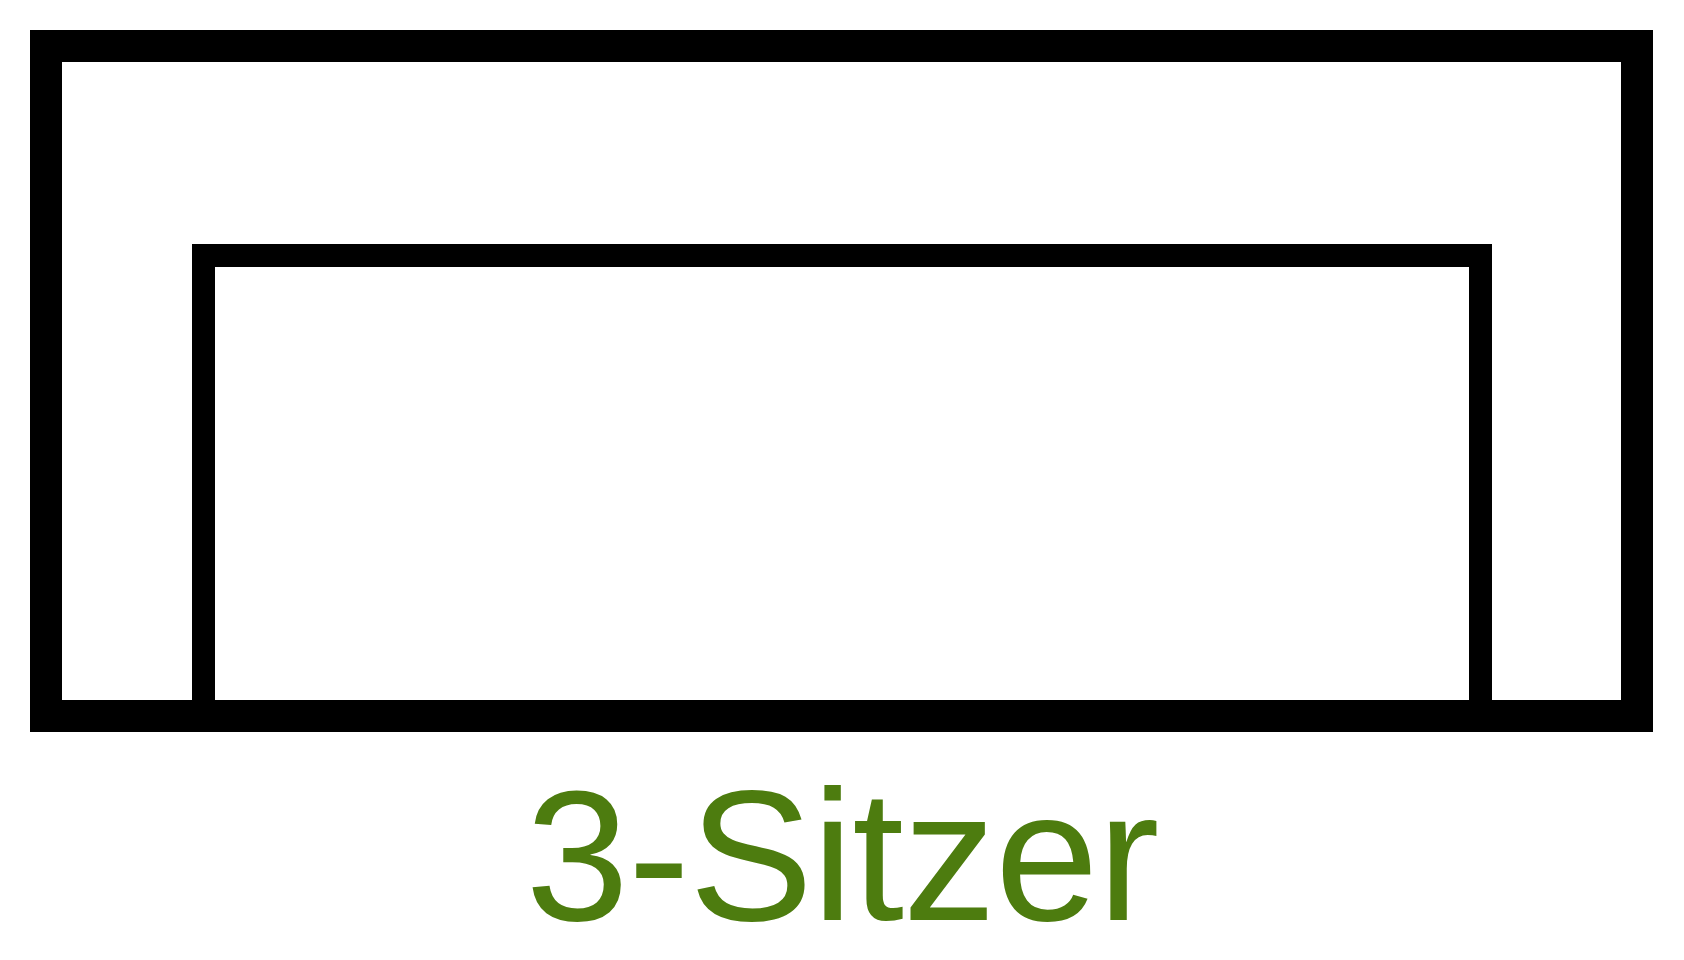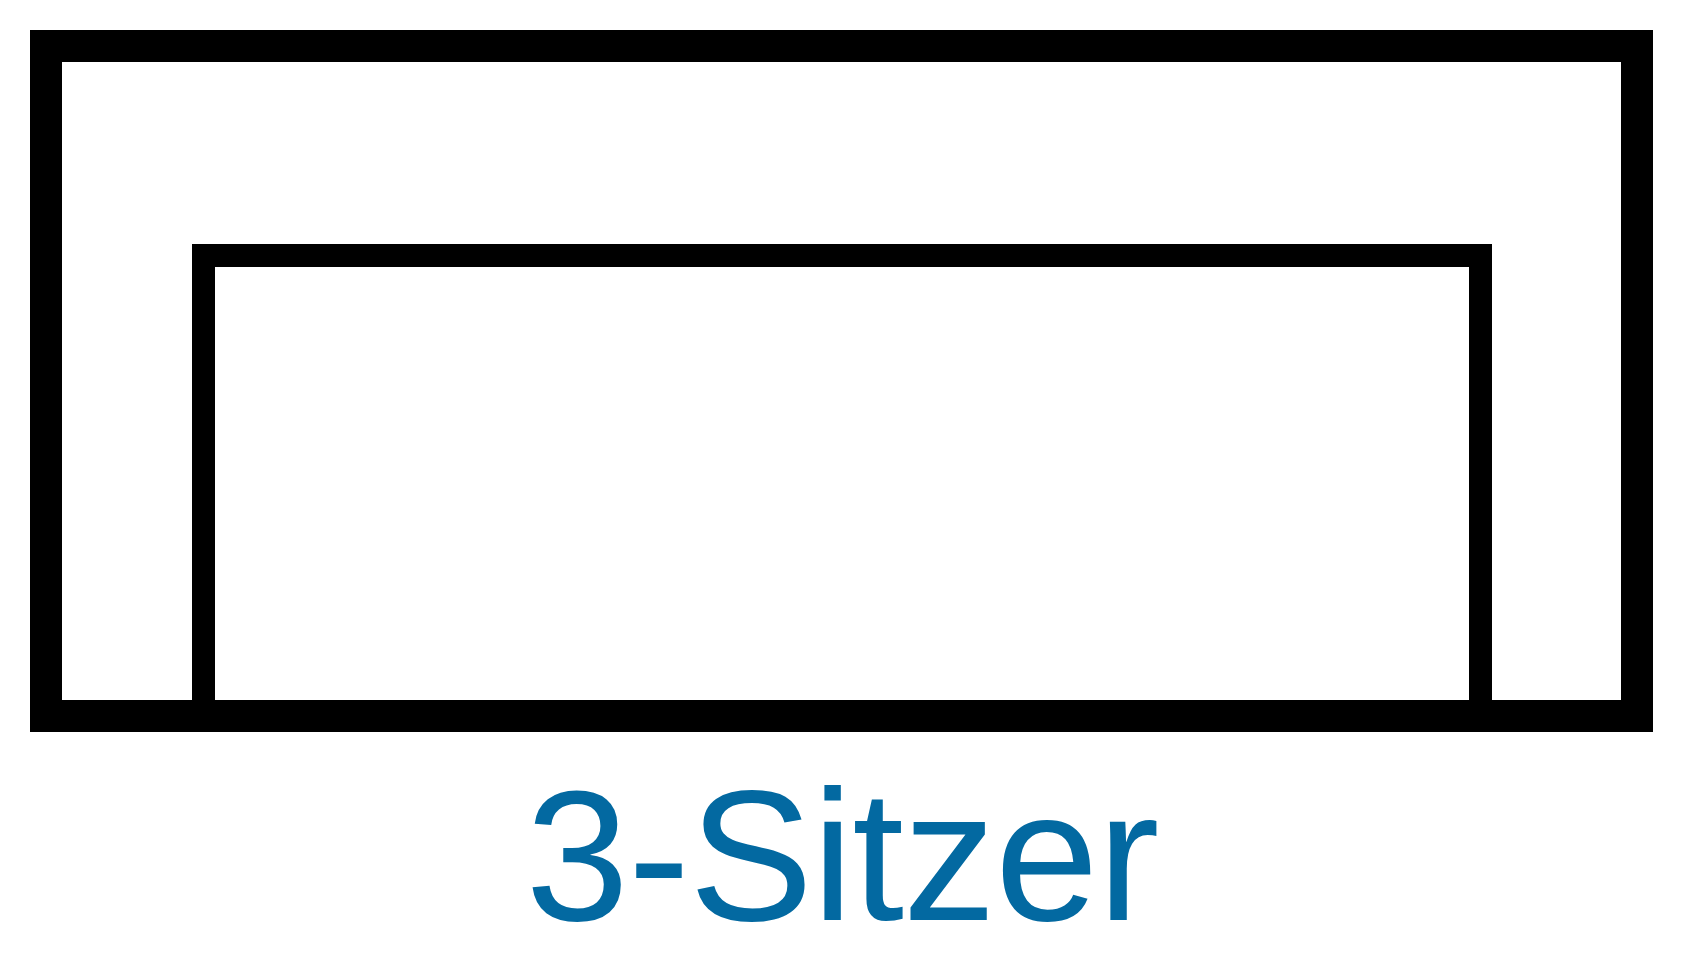--- a/index.html
+++ b/index.html
@@ -36,21 +36,21 @@
     position: absolute;
     left: 0;
     top: 752px;
     width: 1684px;
     text-align: center;
     font-family: "Liberation Sans", "DejaVu Sans", sans-serif;
     font-size: 186px;
     line-height: 208px;
     font-weight: 400;
     letter-spacing: -1px;
-    color: #0369a1;
+    color: #4d7c0f;
     white-space: nowrap;
   }
 </style>
 </head>
 <body>
 
 <div class="canvas">
 
   <div class="pictogram">
     <svg viewBox="0 0 1684 760" xmlns="http://www.w3.org/2000/svg">

